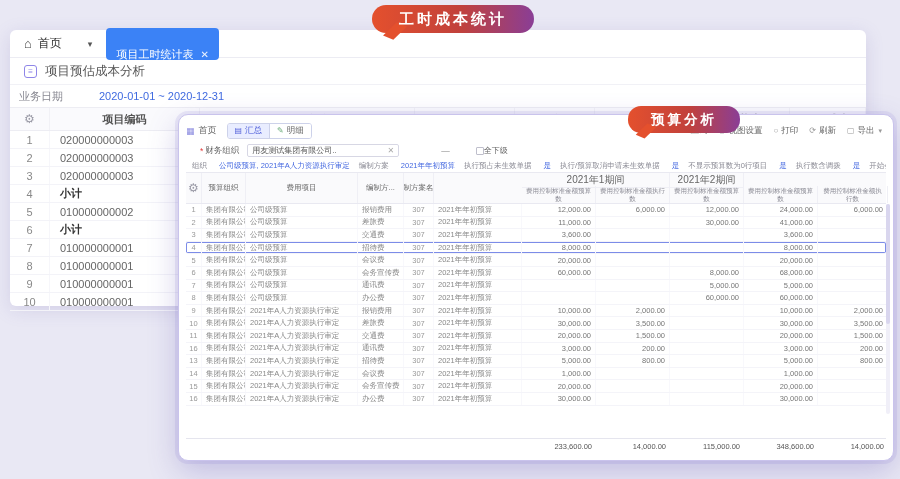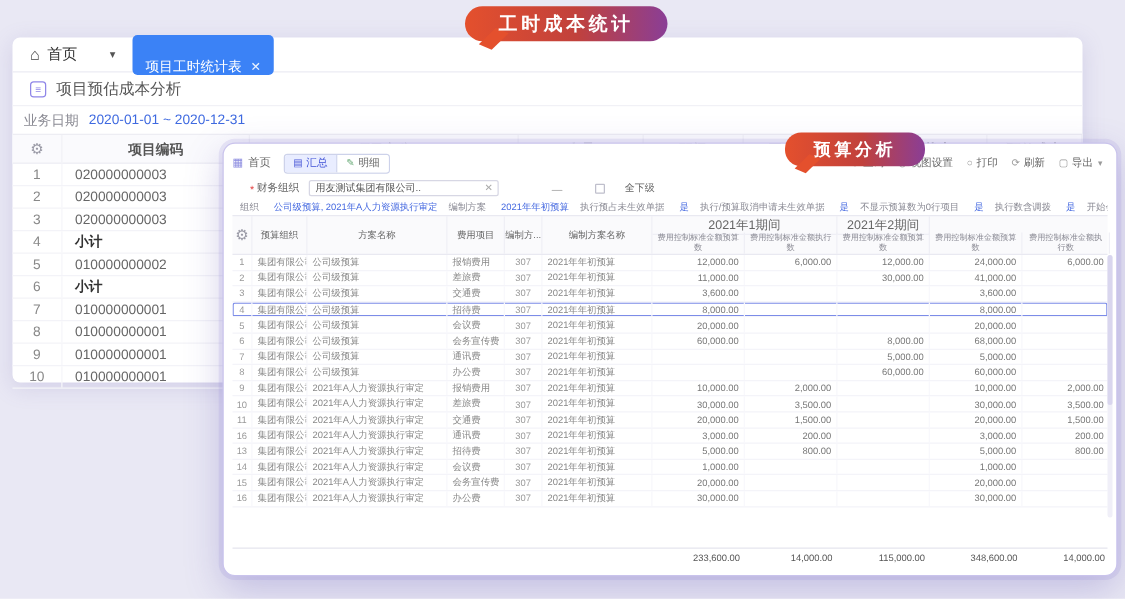--- a/index.html
+++ b/index.html
@@ -27,21 +27,21 @@
   .bg-tab { background:#3b82f6; color:#fff; font-size:11px; height:21px; line-height:21px;
     padding:16px 10px; border-radius:4px; display:flex; gap:7px; }
   .bg-tab .x { font-size:10px; opacity:.9; }
   .bg-titlerow { height:27px; display:flex; align-items:center; gap:8px; padding-left:14px;
     border-bottom:1px solid #f1f1f6; }
   .doc-ic { width:13px; height:13px; border:1px solid #8f86e8; border-radius:3px; color:#8f86e8;
     font-size:8px; line-height:11px; text-align:center; }
   .bg-title { font-size:12.5px; color:#555; }
   .bg-daterow { height:22px; display:flex; align-items:center; gap:8px; padding-left:9px; font-size:11px; }
   .date-label { color:#8a8a93; }
-  .date-value { color:#3f6ae0; }
+  .date-value { color:#3f6ae0;margin-left:28px; }
   .bgt-head, .bgt-row { display:grid;
     grid-template-columns:40px 150px 215px 100px 80px 95px 100px 1fr; }
   .bgt-head { height:24px; background:#fafafd; border-top:1px solid #ededf3;
     border-bottom:1px solid #ededf3; }
   .bgt-head > div { display:flex; align-items:center; justify-content:center;
     font-size:11px; color:#555; font-weight:bold; border-right:1px solid #f1f1f6; }
   .bgt-row { height:18px; border-bottom:1px solid #f3f3f8; }
   .bgt-row > div { display:flex; align-items:center; font-size:11px; color:#666;
     border-right:1px solid #f6f6fa; padding-left:10px; }
   .bgt-row > div.num { justify-content:center; padding-left:0; color:#888; }
@@ -66,21 +66,21 @@
   .tb-item .ic { font-size:8px; color:#999; }
   .tb-item .dd { font-size:7px; color:#999; margin-left:1px; }
 
   .fg-filter { height:17px; display:flex; align-items:center; margin-top:2px; padding-left:14px; font-size:8.5px; color:#666; }
   .req { color:#e23b3b; margin-right:2px; }
   .fil-input { width:152px; height:13px; border:1px solid #d7d7e4; border-radius:2px; margin-left:8px;
     display:flex; align-items:center; padding:0 4px; font-size:8px; color:#555; }
   .fil-input .clear { margin-left:auto; color:#aaa; font-size:8px; }
   .fil-dash { color:#999; margin-left:42px; }
   .fil-check { width:8px; height:8px; border:1px solid #bfbfcc; border-radius:1px; margin-left:26px; background:#fff; }
-  .fil-chklabel { margin-left:16px; font-size:8px; }
+  .fil-chklabel { margin-left:0; font-size:8px; }
 
   .fg-chips { height:13px; display:flex; align-items:center; gap:9px; padding-left:6px;
     font-size:7.5px; white-space:nowrap; overflow:hidden; }
   .chip .lb { color:#8a8a94; }
   .chip .vl { color:#4468e0; margin-left:12px; }
 
   
   .tcols { display:grid; grid-template-columns:16px 44px 112px 46px 30px 88px 74px 74px 74px 74px 70px; }
   .fg-thead { border-top:1px solid #e9e9f1; border-bottom:1px solid #e9e9f1; background:#fafafc; display:flex; }
   .th-left { display:grid; grid-template-columns:16px 44px 112px 46px 30px 88px; width:336px; }
@@ -321,21 +321,20 @@
       <span class="chip"><span class="lb">执行数含调拨</span><span class="vl">是</span></span>
       <span class="chip"><span class="lb">开始会计期间 大于等于</span></span>
     </div>
 
   <div class="fg-thead">
     <div class="th-left" id="th-left">
         <div>
           <span class="gear">⚙</span>
         </div>
         <div>预算组织</div>
-        <div>方案名称</div>
         <div>费用项目</div>
         <div>编制方...</div>
         <div>编制方案名称</div>
       </div>
     <div class="th-right">
       <div class="th-groups" id="th-groups">
           <div>2021年1期间</div>
           <div>2021年2期间</div>
         </div>
       <div class="th-subs" id="th-subs">

